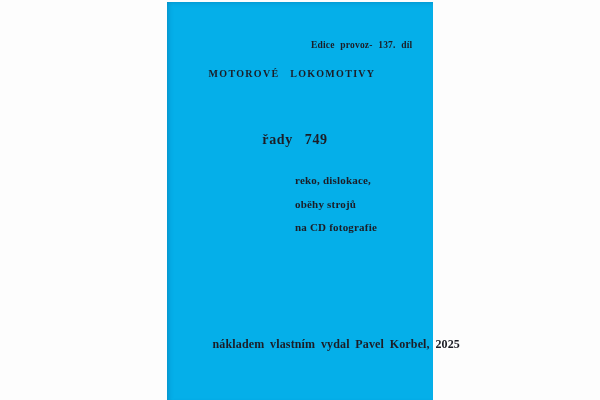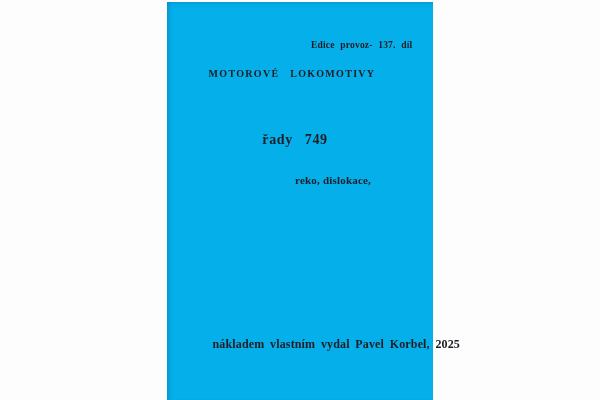--- a/index.html
+++ b/index.html
@@ -91,16 +91,18 @@
 </head>
 <body>
 
 <div class="scan-page" style="background: rgb(253, 253, 253);">
   <div class="cover" style="background: rgb(5, 175, 233); color: rgb(28, 29, 38);">
     <div class="edition">Edice provoz- 137. díl</div>
     <div class="title">MOTOROVÉ LOKOMOTIVY</div>
     <div class="series">řady 749</div>
     <div class="details">
       <div>reko, dislokace,</div>
+      <div>oběhy strojů</div>
+      <div>na CD fotografie</div>
     </div>
     <div class="imprint">nákladem vlastním vydal Pavel Korbel, 2025</div>
   </div>
 </div>
 
 </body></html>

